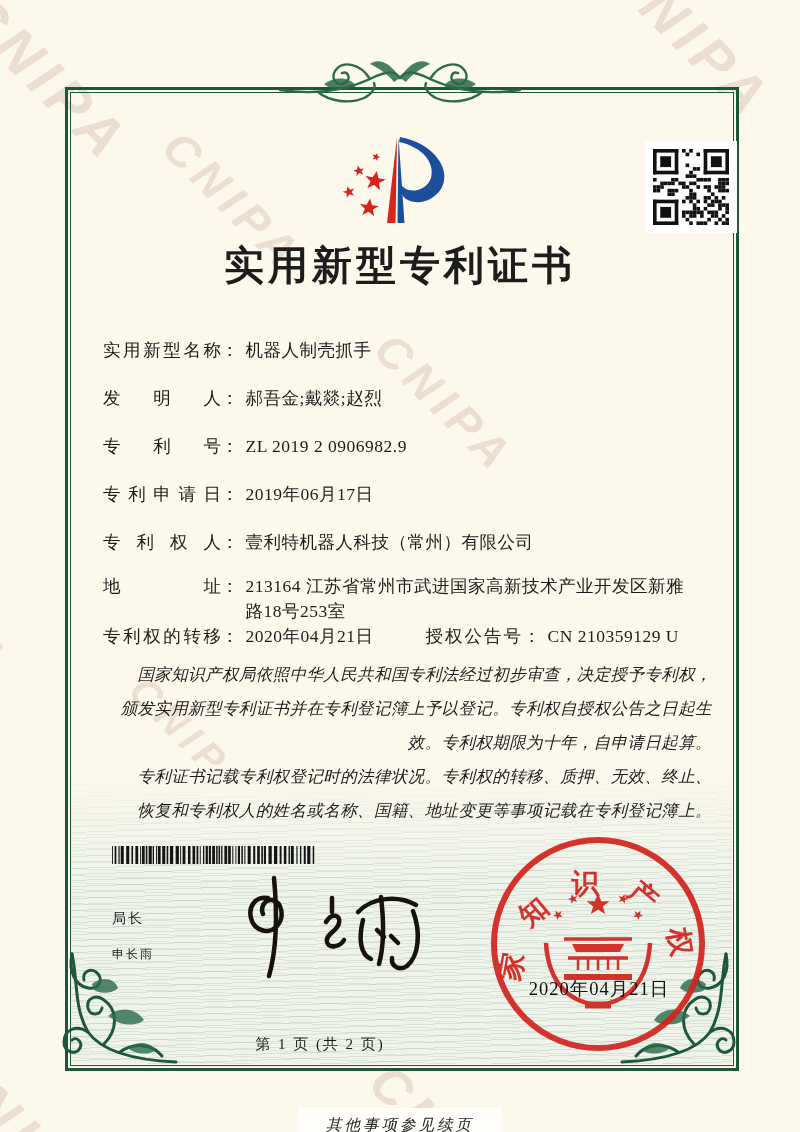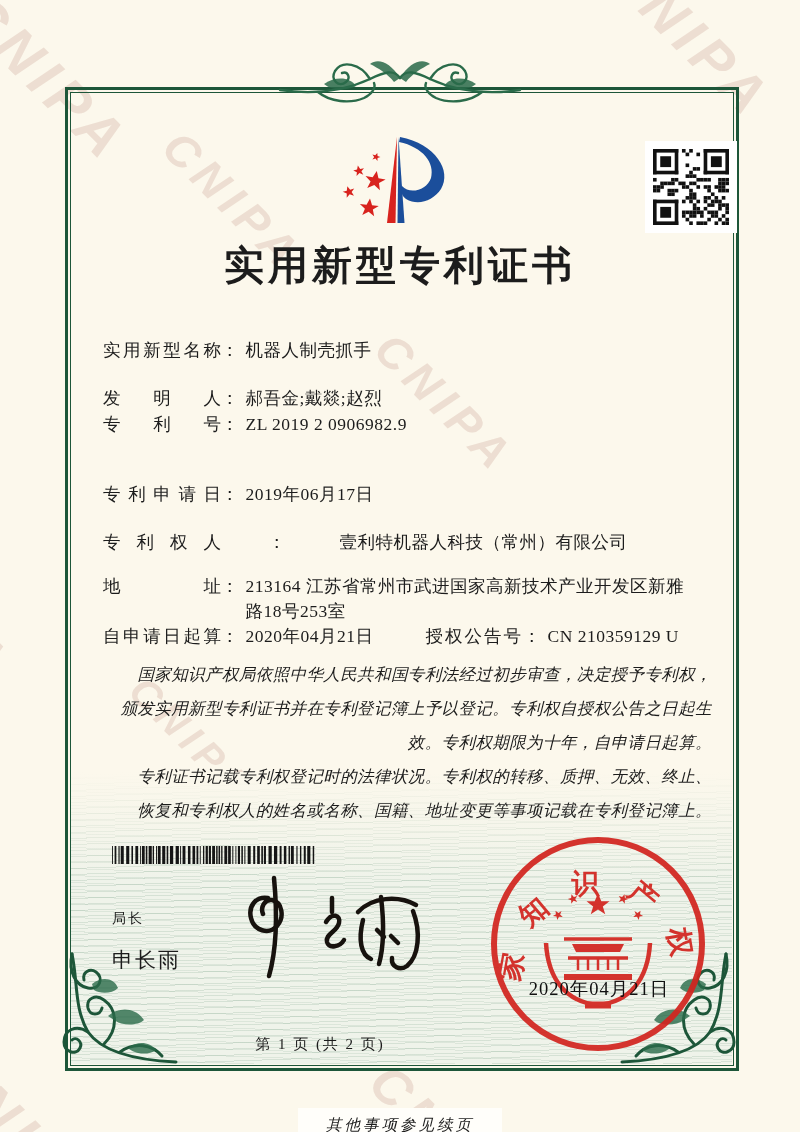--- a/index.html
+++ b/index.html
@@ -46,21 +46,21 @@
   .row .val.wrapv{display:inline-block;width:447px;}
   .pair2{display:flex;margin-left:52px;}
   .pair2 .lab2{flex:none;letter-spacing:2px;}
   .pair2 .val{margin-left:7px;}
   
   .paras{position:absolute;left:96px;top:658px;width:616px;font-size:16.5px;line-height:34px;font-style:italic;text-align:right;}
   .paras p{margin:0;text-indent:2em;letter-spacing:0.4px;}
   
   .barcode{position:absolute;left:112px;top:846px;width:206px;height:18px;}
   .signer-title{position:absolute;left:112px;top:910px;font-size:14px;letter-spacing:2px;font-family:"Liberation Sans",sans-serif;}
-  .signer-name{position:absolute;left:112px;top:946px;font-size:21px;letter-spacing:2px;font-family:"Liberation Sans",sans-serif;}
+  .signer-name{position:absolute;left:112px;top:946px;font-size:12px;letter-spacing:2px;font-family:"Liberation Sans",sans-serif;}
   .autograph{position:absolute;left:230px;top:870px;width:210px;height:112px;}
   .seal{position:absolute;left:487px;top:833px;width:222px;height:222px;}
   .seal-date{
     position:absolute;left:494px;top:976px;width:210px;text-align:center;
     font-size:18.5px;letter-spacing:1px;color:#101010;
   }
   .page-info{position:absolute;left:0;top:1035px;width:640px;text-align:center;font-size:15px;letter-spacing:2px;}
   .note{
     position:absolute;left:50%;top:1072px;transform:translateX(-50%);
     background:#fffefa;padding:7px 28px;font-size:15.5px;letter-spacing:3px;font-style:italic;margin-top:36px;
@@ -283,42 +283,42 @@
   <div class="row" style="top:338px;">
     <span class="lab">实用新型名称</span>
       <span class="colon">：</span>
     <span class="val">机器人制壳抓手</span>
   </div>
   <div class="row" style="top:386px;">
     <span class="lab">发明人</span>
       <span class="colon">：</span>
     <span class="val">郝吾金;戴燚;赵烈</span>
   </div>
-  <div class="row" style="top:412px;">
+  <div class="row" style="top:434px;">
     <span class="lab">专利号</span>
       <span class="colon">：</span>
     <span class="val">ZL 2019 2 0906982.9</span>
   </div>
   <div class="row" style="top:482px;">
     <span class="lab">专利申请日</span>
       <span class="colon">：</span>
     <span class="val">2019年06月17日</span>
   </div>
-  <div class="row" style="top:530px;gap:47px;">
+  <div class="row" style="top:530px;">
     <span class="lab">专利权人</span>
       <span class="colon">：</span>
     <span class="val">壹利特机器人科技（常州）有限公司</span>
   </div>
   <div class="row" style="top:574px;">
     <span class="lab">地址</span>
       <span class="colon">：</span>
     <span class="val wrapv">213164 江苏省常州市武进国家高新技术产业开发区新雅路18号253室</span>
   </div>
   <div class="row" style="top:624px;">
-    <span class="lab">自申请日起算</span>
+    <span class="lab">专利权的转移</span>
       <span class="colon">：</span>
     <span class="val">2020年04月21日</span>
     <span class="pair2">
       <span class="lab2">授权公告号</span>
         <span class="colon">：</span>
       <span class="val">CN 210359129 U</span>
     </span>
   </div>
 
   <div class="paras">

